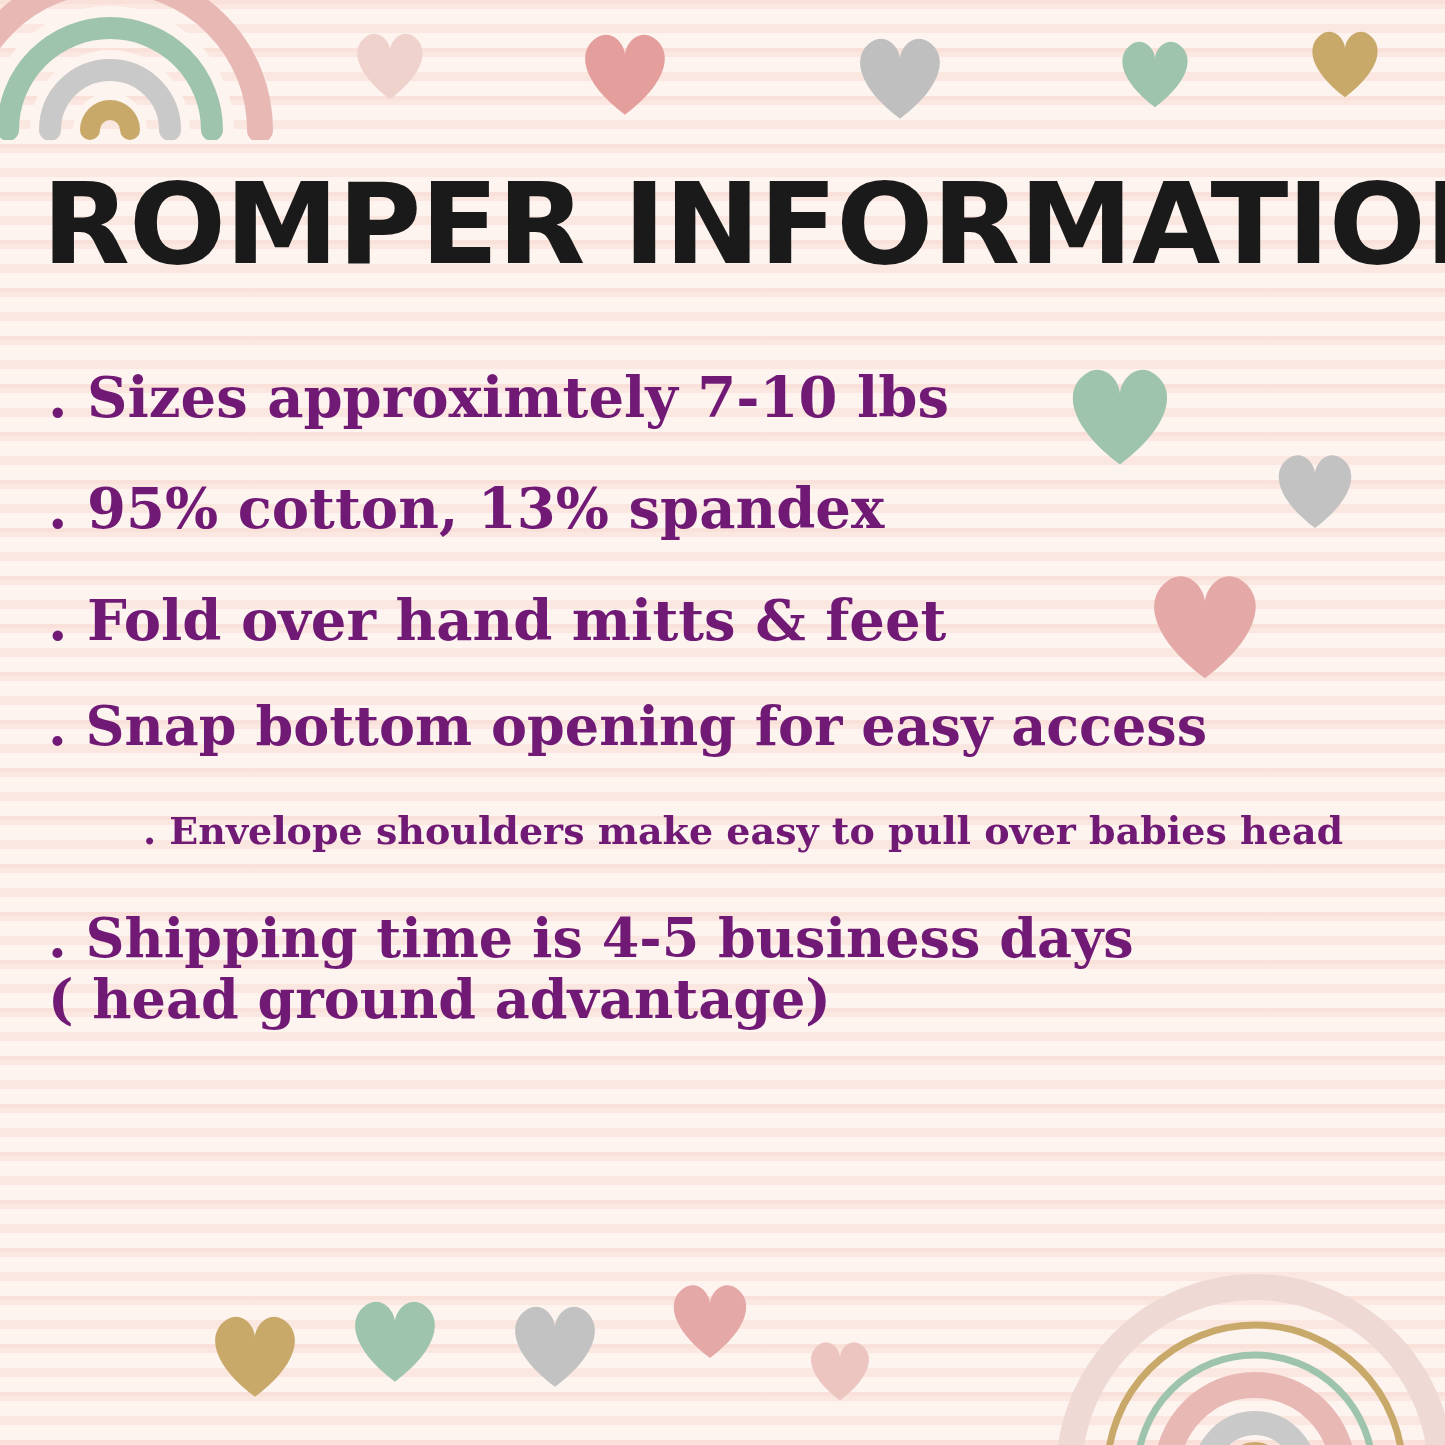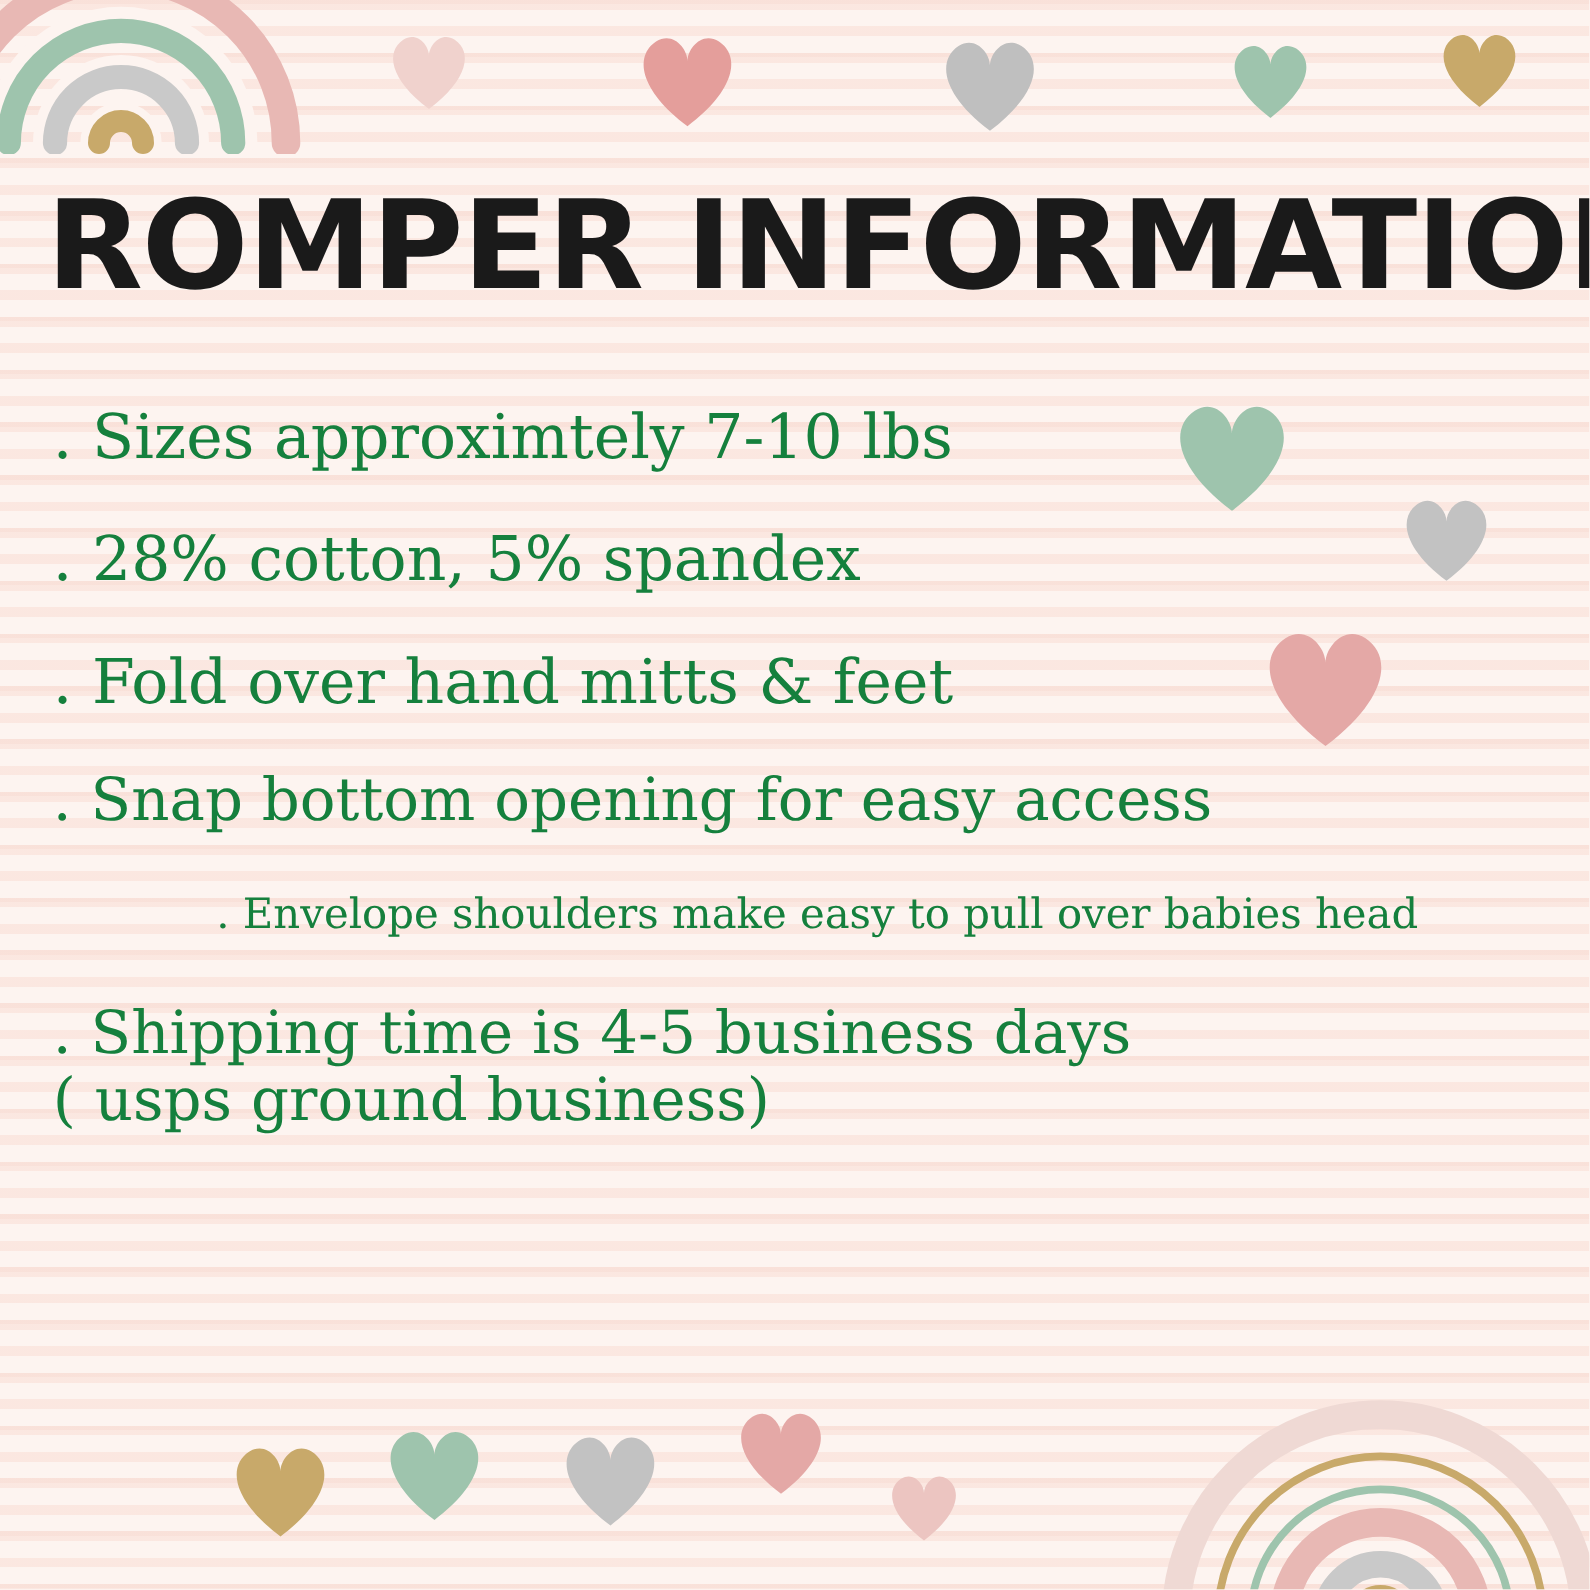--- a/index.html
+++ b/index.html
@@ -81,22 +81,22 @@
 
   #bullets {
     position: absolute;
     left: 48px;
     top: 368px;
     width: 1390px;
   }
 
   .bullet {
     font-family: "DejaVu Serif", serif;
-    font-weight: normal;
-    color: #15803d;
+    font-weight: bold;
+    color: #701a75;
     white-space: nowrap;
     line-height: 1.06;
   }
 
   .b1 { font-size: 56px; margin-bottom: 52px; }
   .b2 { font-size: 56px; margin-bottom: 52px; }
   .b3 { font-size: 56px; margin-bottom: 48px; margin-top: 28px; }
   .b4 { font-size: 54px; margin-bottom: 56px; }
   .b5 { font-size: 38px; margin-bottom: 58px; text-align: center; }
   .b6 { font-size: 54px; margin-bottom: 54px; }
@@ -208,22 +208,22 @@
     <svg width="80" height="80" viewBox="0 0 100 100">
         <path d="M50 88 C10 58 6 30 24 18 C38 9 50 24 50 34 C50 24 62 9 76 18 C94 30 90 58 50 88 Z" fill="#ecc5c1"></path>
       </svg>
   </div>
 
   <div id="content">
     <div id="title">ROMPER INFORMATION</div>
 
     <div id="bullets">
       <div class="bullet b1">. Sizes approximtely 7-10 lbs</div>
-      <div class="bullet b2">. 28% cotton, 5% spandex</div>
+      <div class="bullet b2">. 95% cotton, 13% spandex</div>
       <div class="bullet b3">. Fold over hand mitts &amp; feet</div>
       <div class="bullet b4">. Snap bottom opening for easy access</div>
       <div class="bullet b5">. Envelope shoulders make easy to pull over babies head</div>
       <div class="bullet b7">. Shipping time is 4-5 business days</div>
-      <div class="bullet b7b">( usps ground business)</div>
+      <div class="bullet b7b">( head ground advantage)</div>
     </div>
   </div>
 
 </div>
 
 </body></html>

